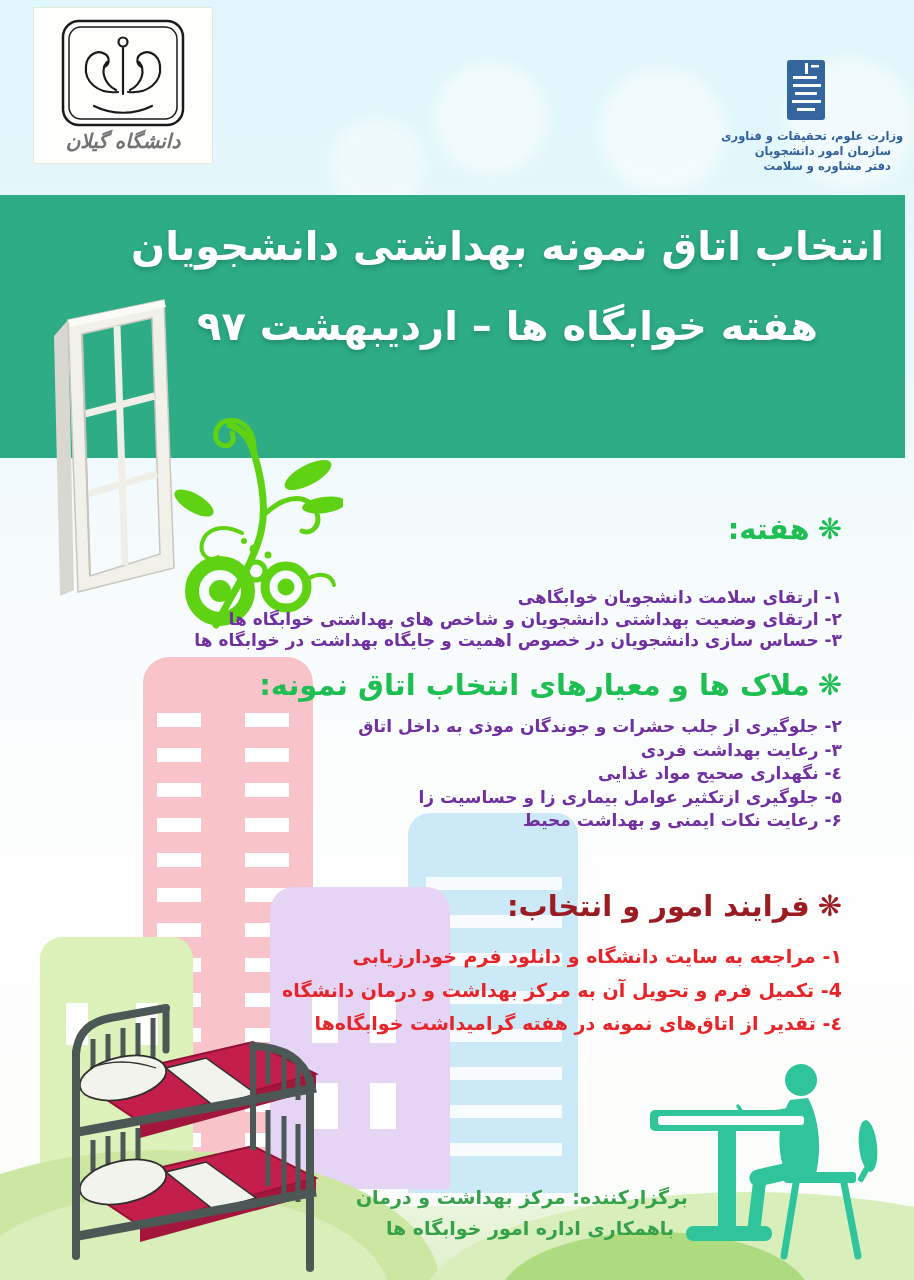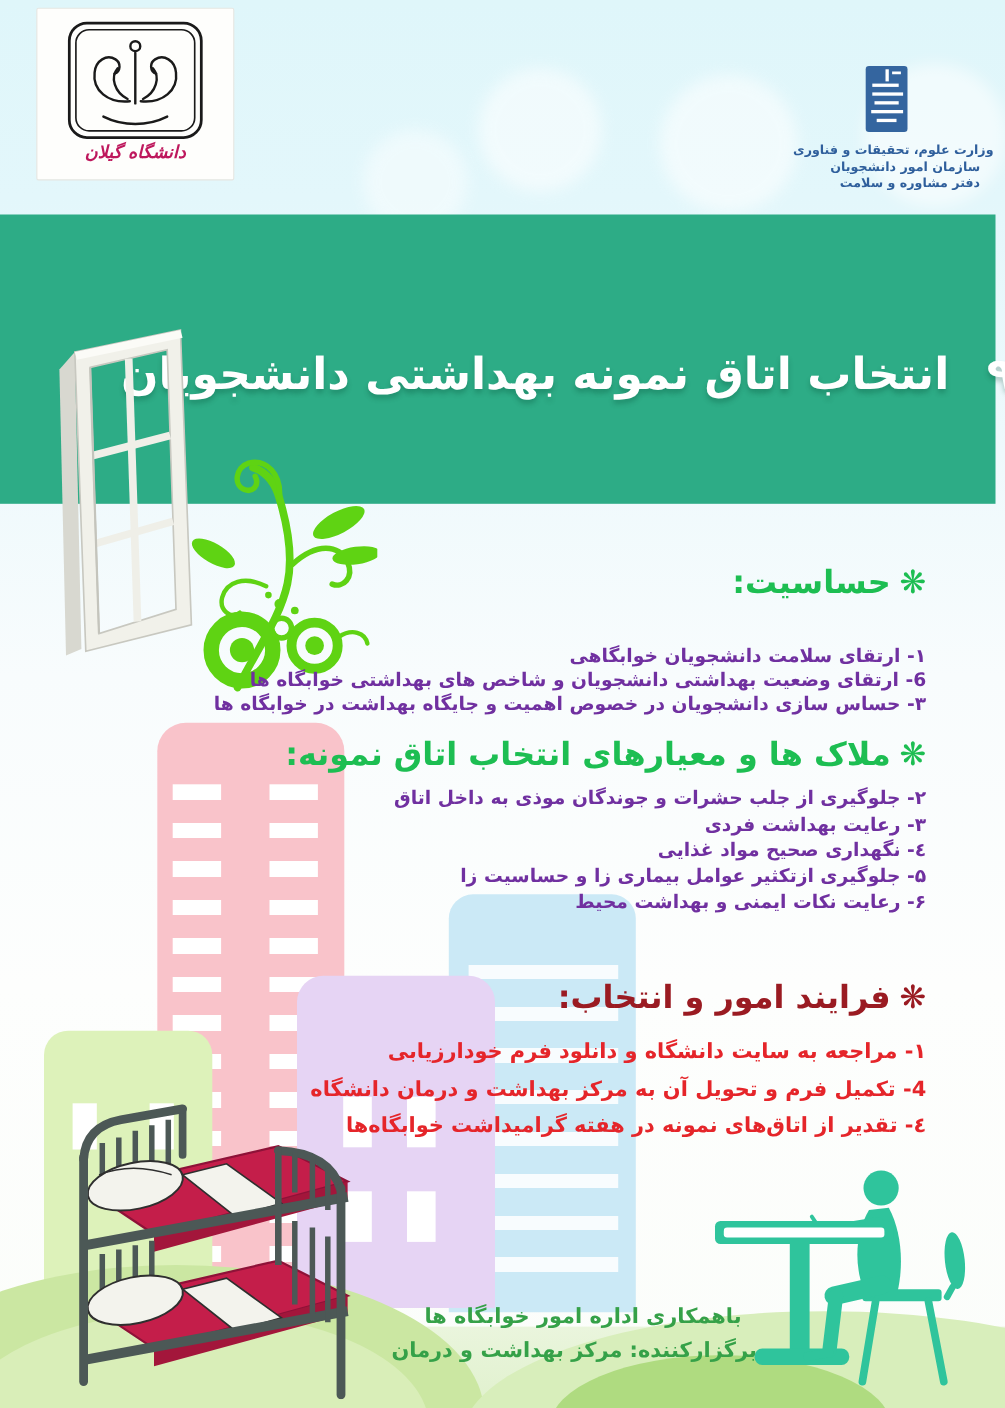--- a/index.html
+++ b/index.html
@@ -9,28 +9,28 @@
   
   .bokeh{position:absolute;border-radius:50%;background:#ffffff;opacity:.55;filter:blur(7px);z-index:0;}
   .b1{left:435px;top:62px;width:112px;height:112px;}
   .b2{left:600px;top:68px;width:125px;height:125px;}
   .b3{left:785px;top:58px;width:130px;height:130px;}
   .b4{left:330px;top:118px;width:95px;height:95px;opacity:.45;}
   
   .uni-box{position:absolute;left:33px;top:7px;width:178px;height:155px;background:#fefefc;
     border:1px solid #e6e6e2;border-radius:2px;z-index:4;text-align:center;}
   .uni-emblem{display:block;margin:10px auto 0;}
-  .uni-name{font-size:16px;font-weight:700;color:#be185d;margin-top:1px;font-style:italic;}
+  .uni-name{font-size:20px;font-weight:700;color:#737373;margin-top:1px;font-style:italic;}
   .ministry{position:absolute;left:721px;top:58px;width:170px;z-index:4;text-align:right;}
   .ministry-emblem{display:block;margin:0 auto;}
   .ministry-lines{margin-top:7px;}
   .ministry-line{font-size:11.5px;font-weight:700;color:#2f5f9c;line-height:15px;white-space:nowrap;}
   
   .banner{position:absolute;left:0;top:195px;width:905px;height:263px;background:#2dac86;z-index:1;
-    display:flex;flex-direction:row;align-items:center;padding:28px 0 0 110px;box-sizing:border-box;gap:34px;}
+    display:flex;flex-direction:column;align-items:center;padding:28px 0 0 110px;box-sizing:border-box;gap:34px;}
   .banner .t{color:#ffffff;font-weight:700;font-size:40px;line-height:1.15;white-space:nowrap;
     text-shadow:0 3px 5px rgba(0,70,45,.28);direction:rtl;}
   
   .window-svg{position:absolute;left:52px;top:296px;z-index:2;}
   .floral-svg{position:absolute;left:158px;top:383px;z-index:2;}
   
   .bld{position:absolute;z-index:1;}
   .bld-pink{left:143px;top:657px;width:170px;height:548px;background:#f9c3ca;border-radius:26px 26px 0 0;}
   .win-col{position:absolute;top:56px;bottom:18px;width:44px;
     background:repeating-linear-gradient(180deg,#ffffff 0 14px,rgba(255,255,255,0) 14px 35px);}
@@ -253,25 +253,25 @@
       <line x1="228" y1="112" x2="223" y2="121" stroke-width="6"></line>
       <line x1="158" y1="125" x2="146" y2="198" stroke-width="7"></line>
       <line x1="206" y1="125" x2="220" y2="198" stroke-width="7"></line>
     </g>
 
     <rect x="12" y="52" width="162" height="21" rx="5" fill="#2fc49c"></rect>
     <rect x="20" y="58" width="146" height="9" rx="3" fill="#ffffff"></rect>
   </svg>
 
   <div class="section sec-header goals-header">
-    <span class="marker">❋</span><span>حساسیت:</span>
+    <span class="marker">❋</span><span>هفته:</span>
   </div>
   <div class="section goals-list">
       <div class="goals-item">۱- ارتقای سلامت دانشجویان خوابگاهی</div>
-      <div class="goals-item">6- ارتقای وضعیت بهداشتی دانشجویان و شاخص های بهداشتی خوابگاه ها</div>
+      <div class="goals-item">۲- ارتقای وضعیت بهداشتی دانشجویان و شاخص های بهداشتی خوابگاه ها</div>
       <div class="goals-item">۳- حساس سازی دانشجویان در خصوص اهمیت و جایگاه بهداشت در خوابگاه ها</div>
     </div>
 
   <div class="section sec-header criteria-header">
     <span class="marker">❋</span><span>ملاک ها و معیارهای انتخاب اتاق نمونه:</span>
   </div>
   <div class="section criteria-list">
       <div class="criteria-item">۲- جلوگیری از جلب حشرات و جوندگان موذی به داخل اتاق</div>
       <div class="criteria-item">۳- رعایت بهداشت فردی</div>
       <div class="criteria-item">٤- نگهداری صحیح مواد غذایی</div>
@@ -282,17 +282,17 @@
   <div class="section sec-header process-header">
     <span class="marker">❋</span><span>فرایند امور و انتخاب:</span>
   </div>
   <div class="section process-list">
       <div class="process-item">۱- مراجعه به سایت دانشگاه و دانلود فرم خودارزیابی</div>
       <div class="process-item">4- تکمیل فرم و تحویل آن به مرکز بهداشت و درمان دانشگاه</div>
       <div class="process-item">٤- تقدیر از اتاق‌های نمونه در هفته گرامیداشت خوابگاه‌ها</div>
     </div>
 
   <div class="organizer">
+    <div class="org-line">برگزارکننده: مرکز بهداشت و درمان</div>
     <div class="org-line">باهمکاری اداره امور خوابگاه ها</div>
-    <div class="org-line">برگزارکننده: مرکز بهداشت و درمان</div>
   </div>
 
 </div>
 
 </body></html>

